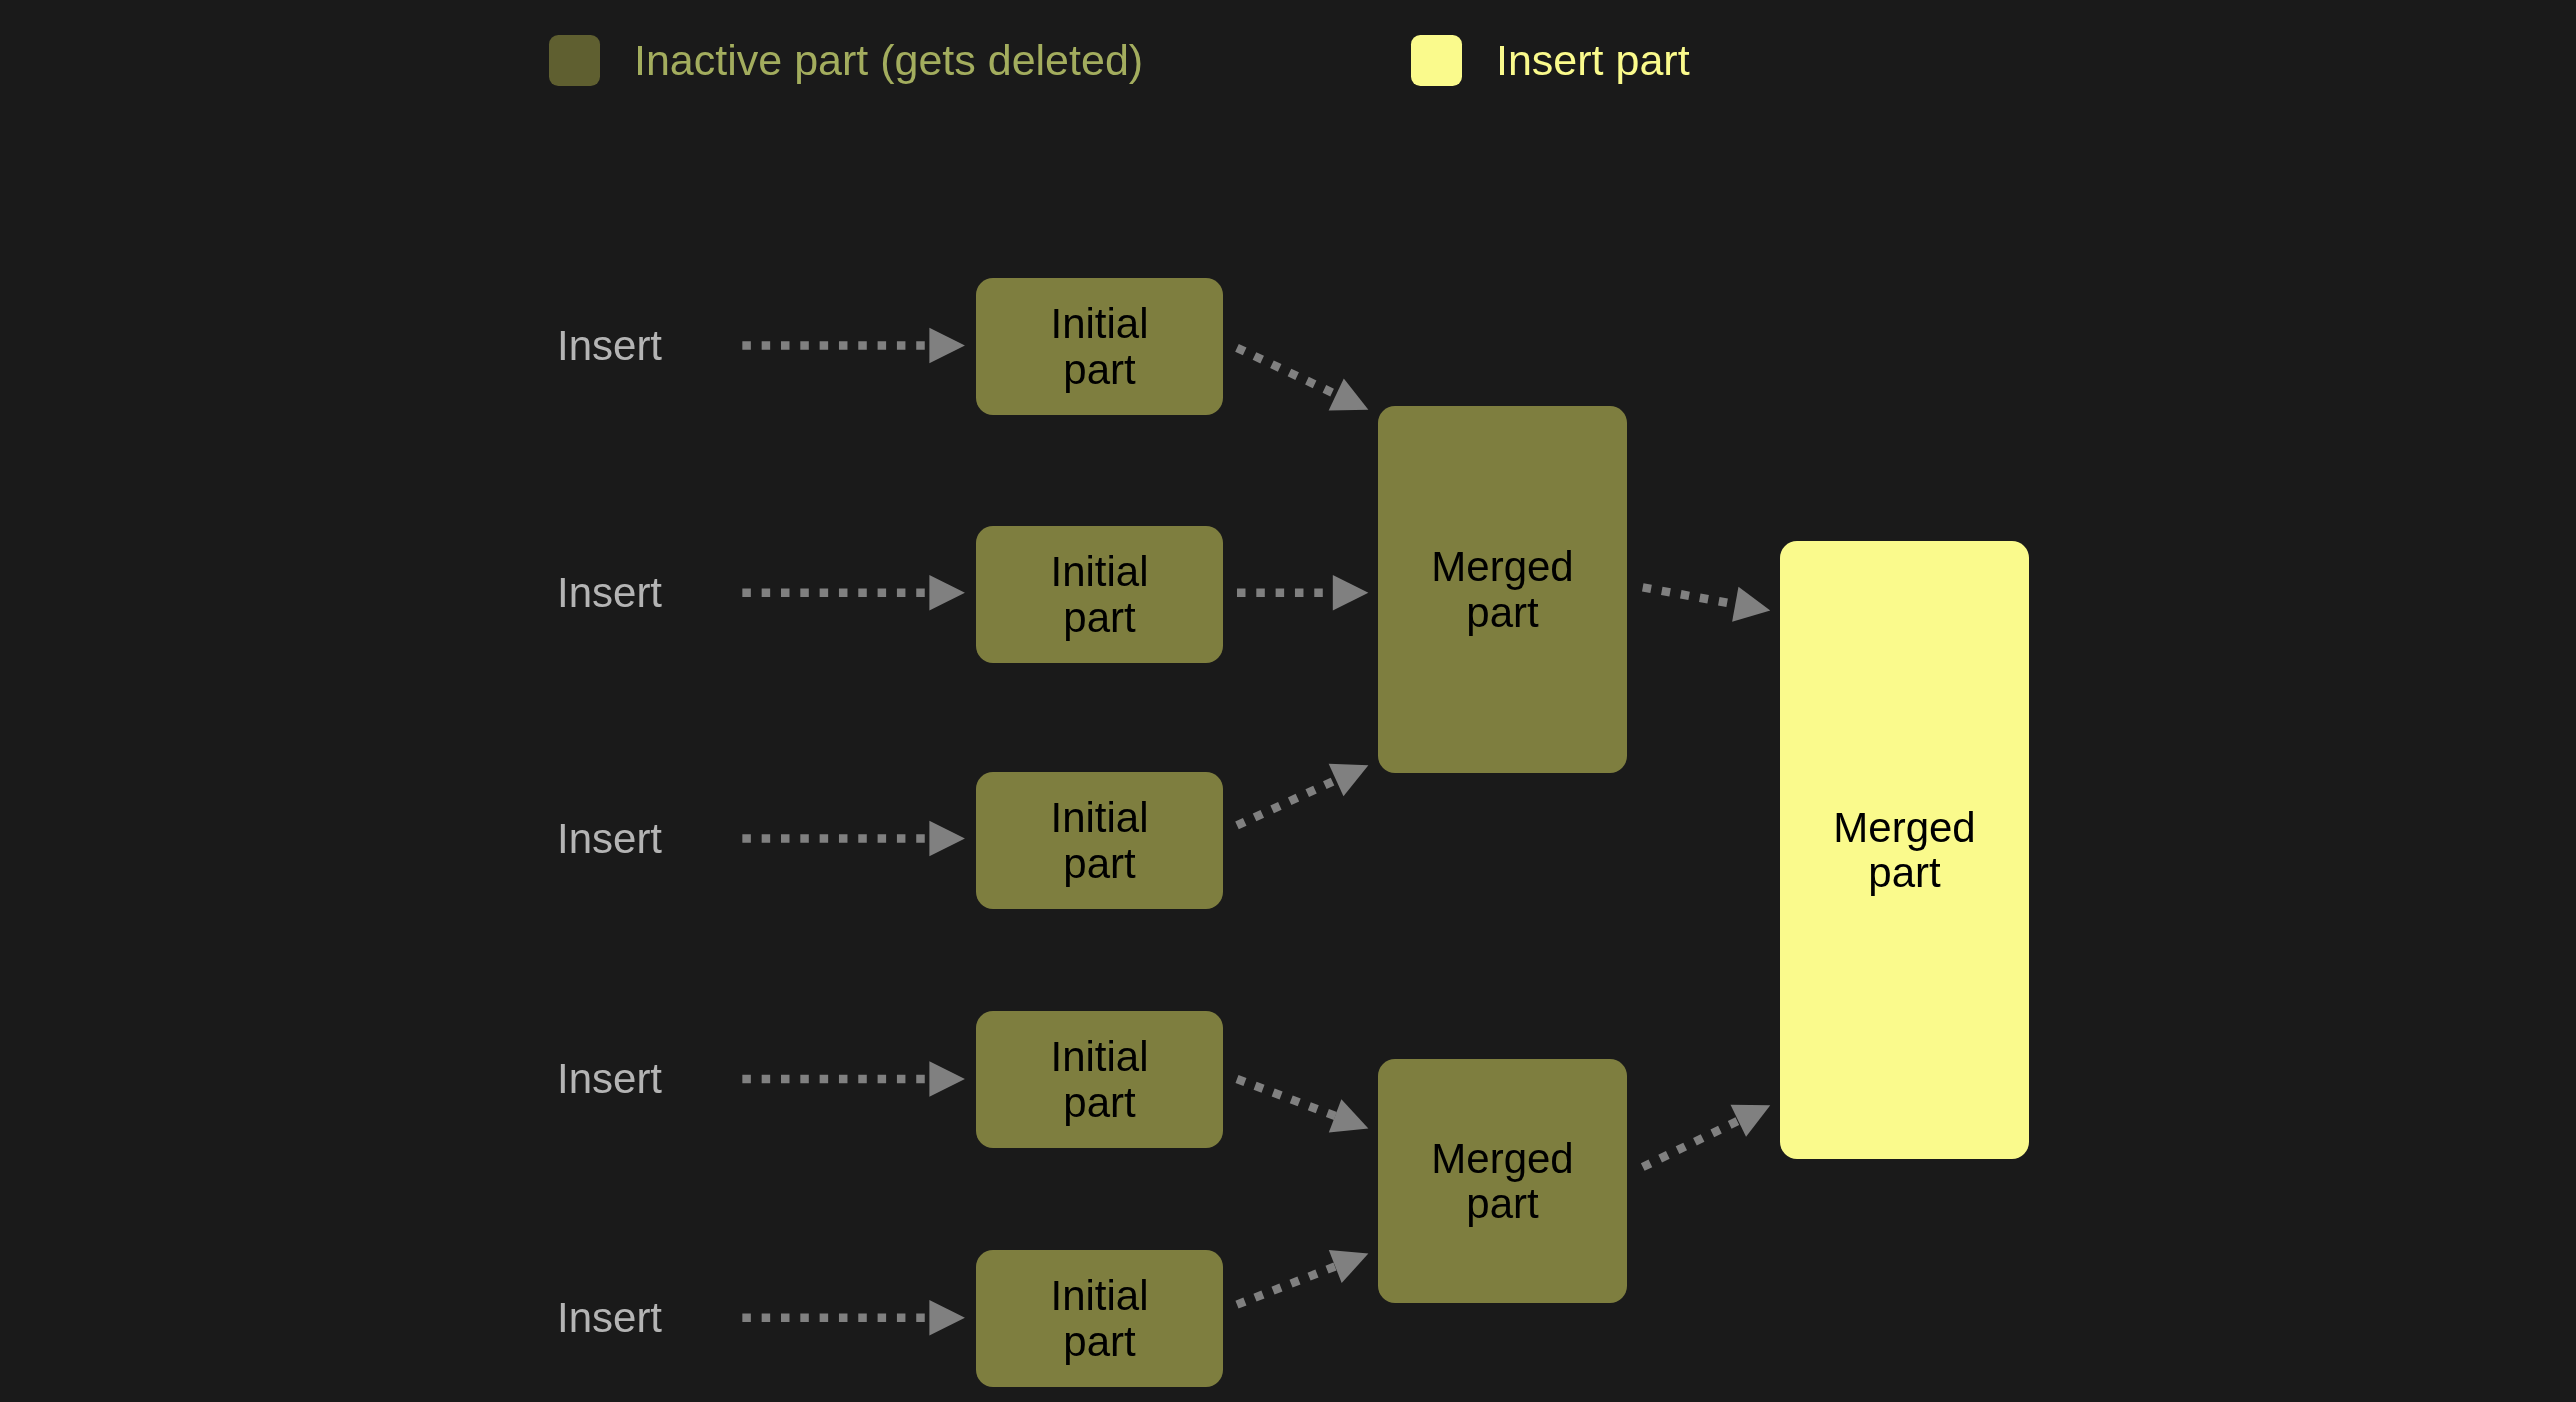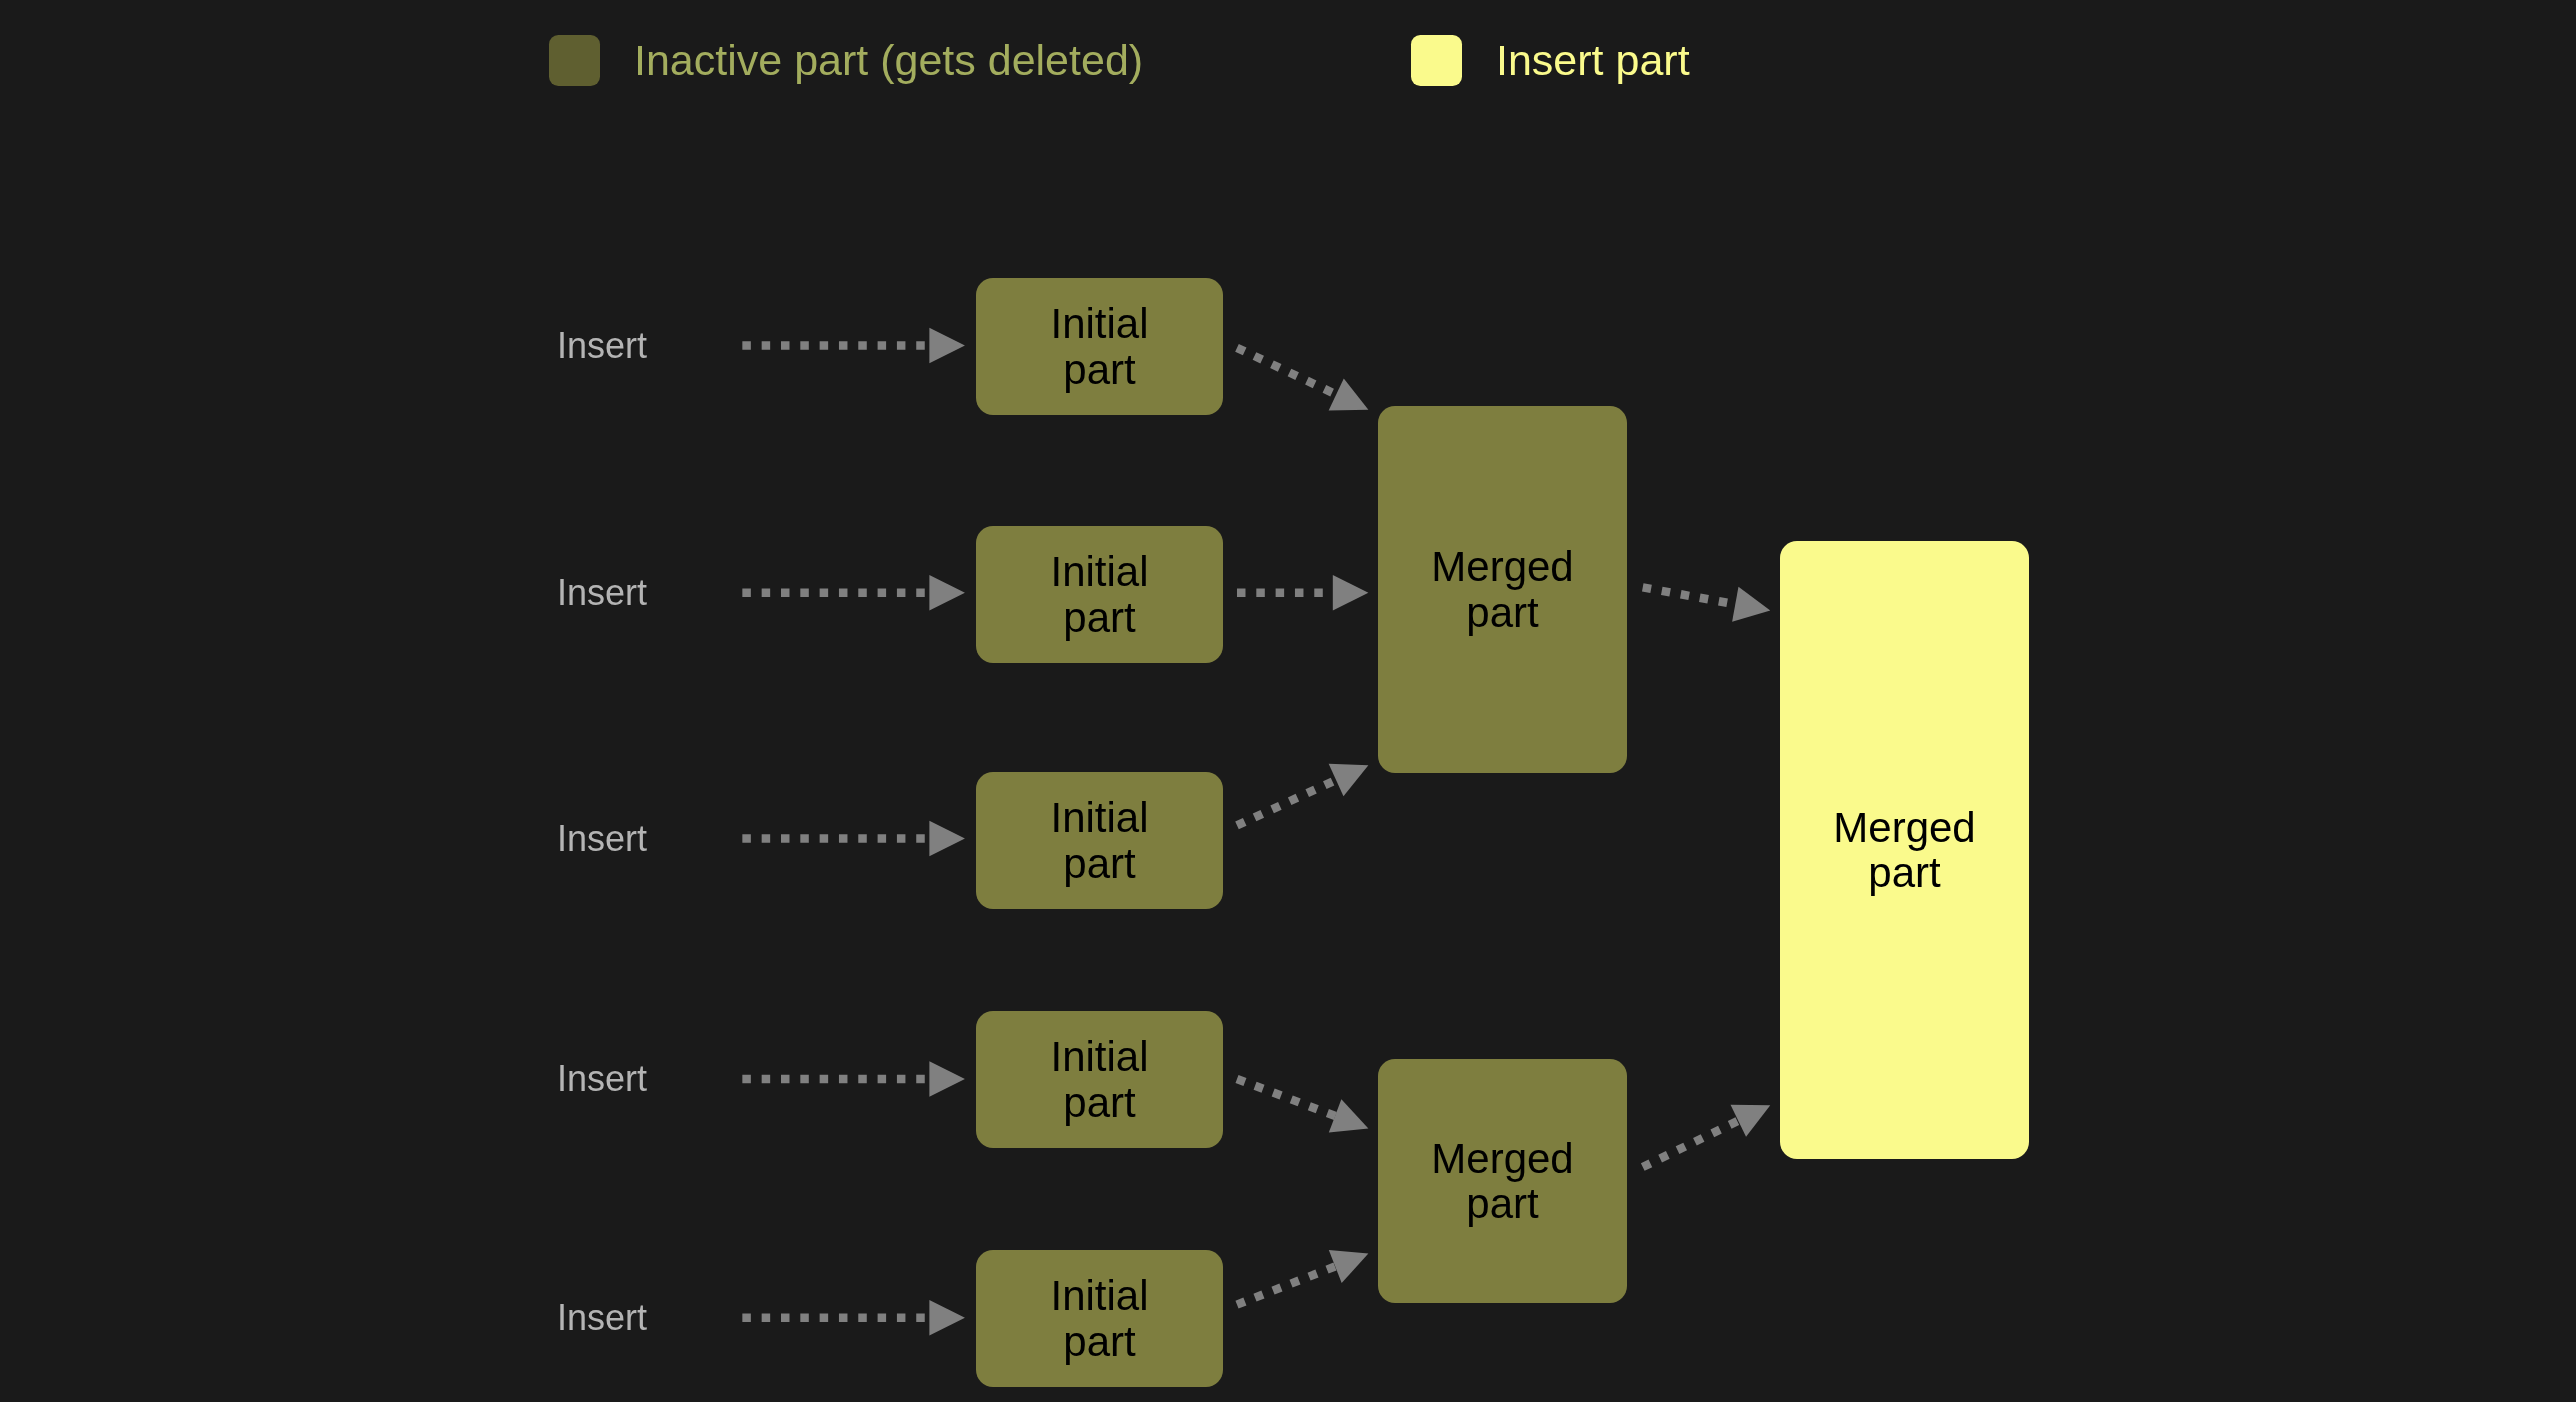--- a/index.html
+++ b/index.html
@@ -35,21 +35,21 @@
     font-size: 43px;
     line-height: 1;
     margin-left: 34px;
   }
   .legend-label.inactive { color: #a3ad5e; }
   .legend-label.active   { color: #fafa8c; }
 
   
   .insert-label {
     position: absolute;
-    font-size: 36px;
+    font-size: 42px;
     color: #b4b4b4;
     line-height: 1;
     white-space: nowrap;
     transform: translateY(-50%);
   }
 
   
   .part-box {
     position: absolute;
     display: flex;

